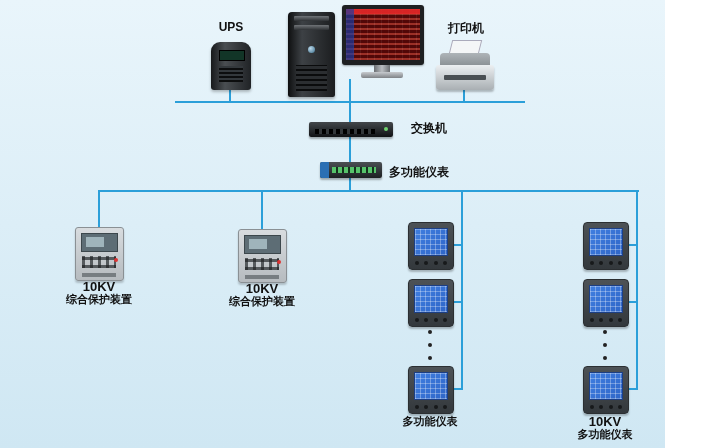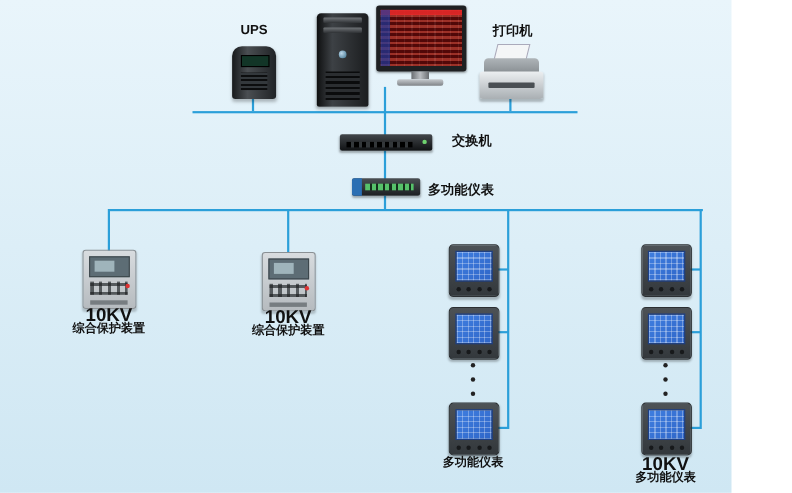--- a/index.html
+++ b/index.html
@@ -4,21 +4,21 @@
 <style>
   html,body{margin:0;padding:0;}
   .canvas{
     position:relative;width:665px;height:448px;overflow:hidden;
     background:linear-gradient(180deg,var(--background-top,#e9f5fb),var(--background-bottom,#cfe7f3));
     font-family:"Liberation Sans","DejaVu Sans",sans-serif;
   }
   .line{position:absolute;background:var(--connector,#2b9fd9);}
   .label{position:absolute;font-size:12px;font-weight:bold;color:var(--label-text,#111);text-align:center;}
   .label2{position:absolute;text-align:center;color:var(--label-text,#111);font-weight:bold;}
-  .label2 .kv{font-size:17px;line-height:13px;}
+  .label2 .kv{font-size:13px;line-height:13px;}
   .label2 .nm{font-size:11px;line-height:13px;}
 
   
   .ups{position:absolute;left:211px;top:42px;width:40px;height:48px;border-radius:9px 9px 3px 3px;
        background:linear-gradient(90deg,#17191b,#4a4e52 35%,#202326);box-shadow:0 2px 3px rgba(0,0,0,.25);}
   .ups-screen{position:absolute;left:8px;top:8px;width:24px;height:9px;background:#123527;border:1px solid #000;}
   .ups-vents{position:absolute;left:8px;top:24px;width:24px;height:16px;
        background:repeating-linear-gradient(0deg,#0c0d0e 0 2px,#33383c 2px 4px);}
 
   

